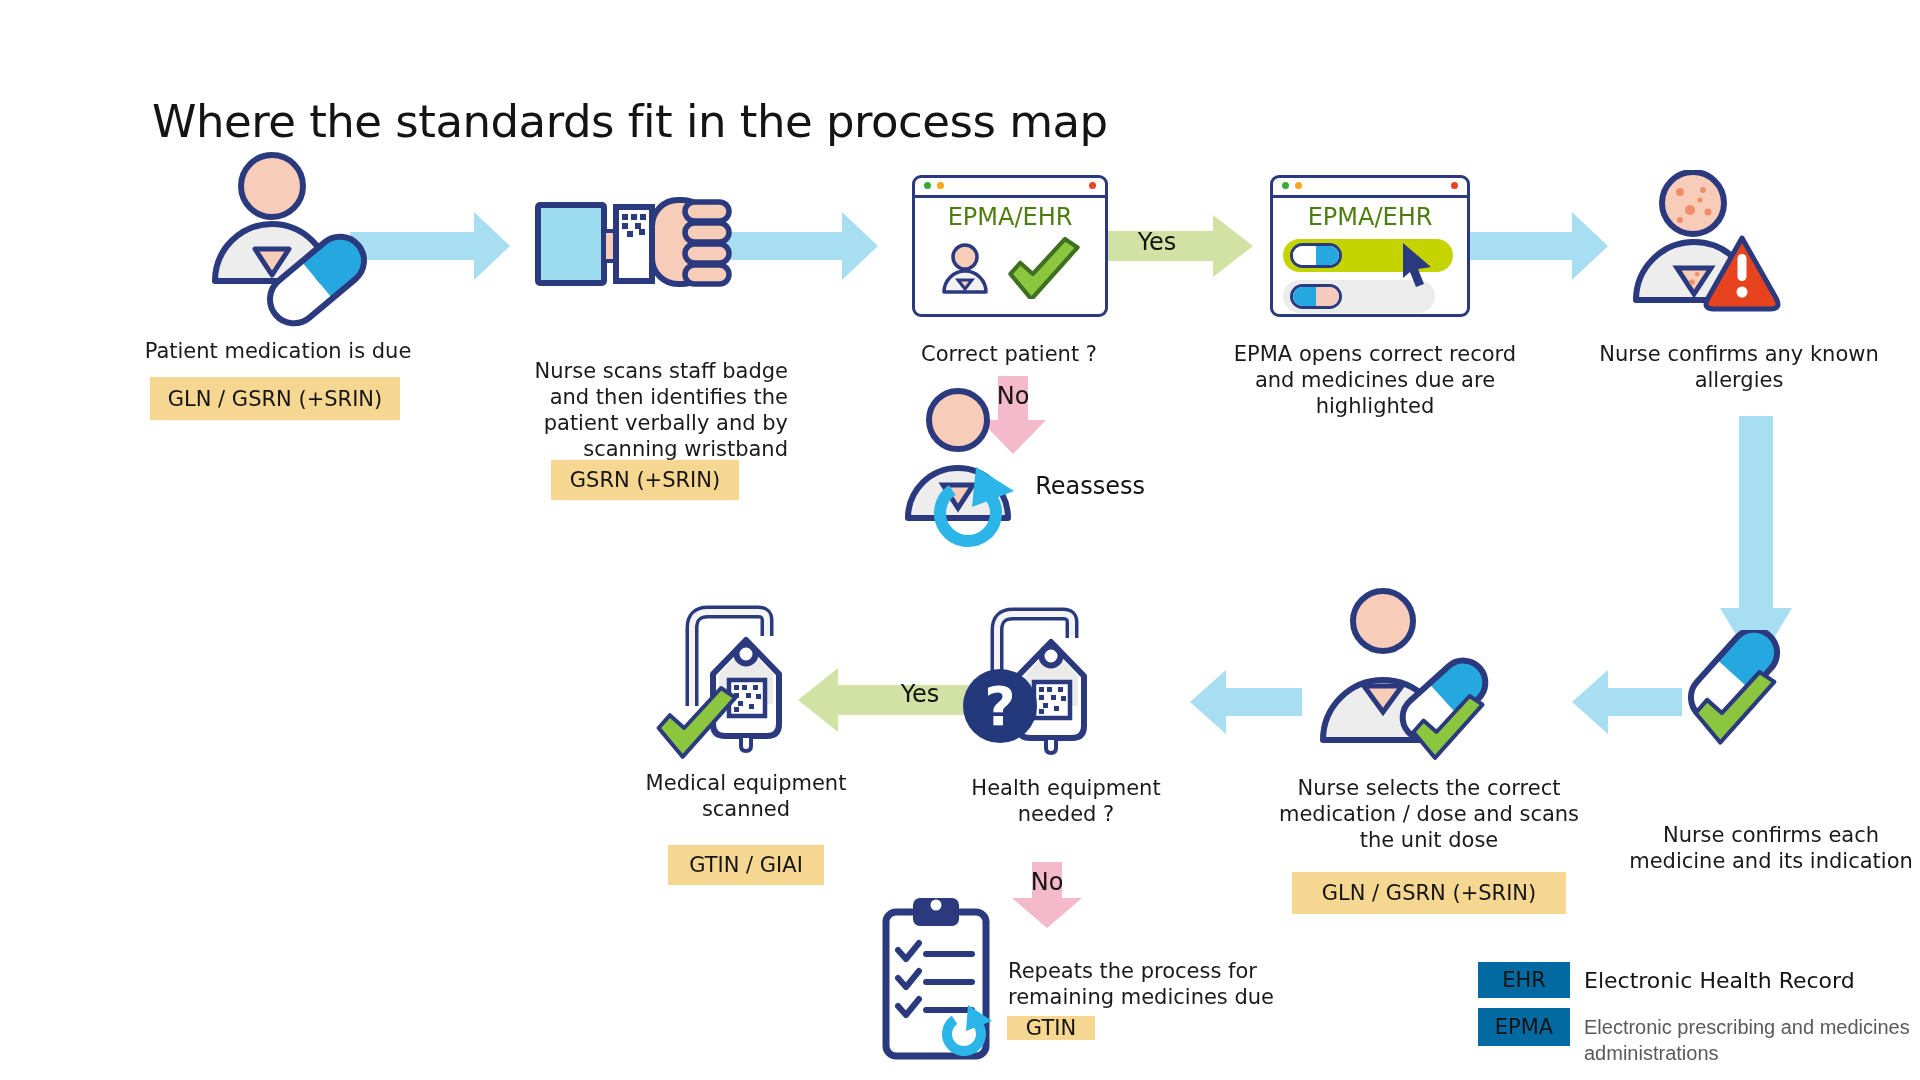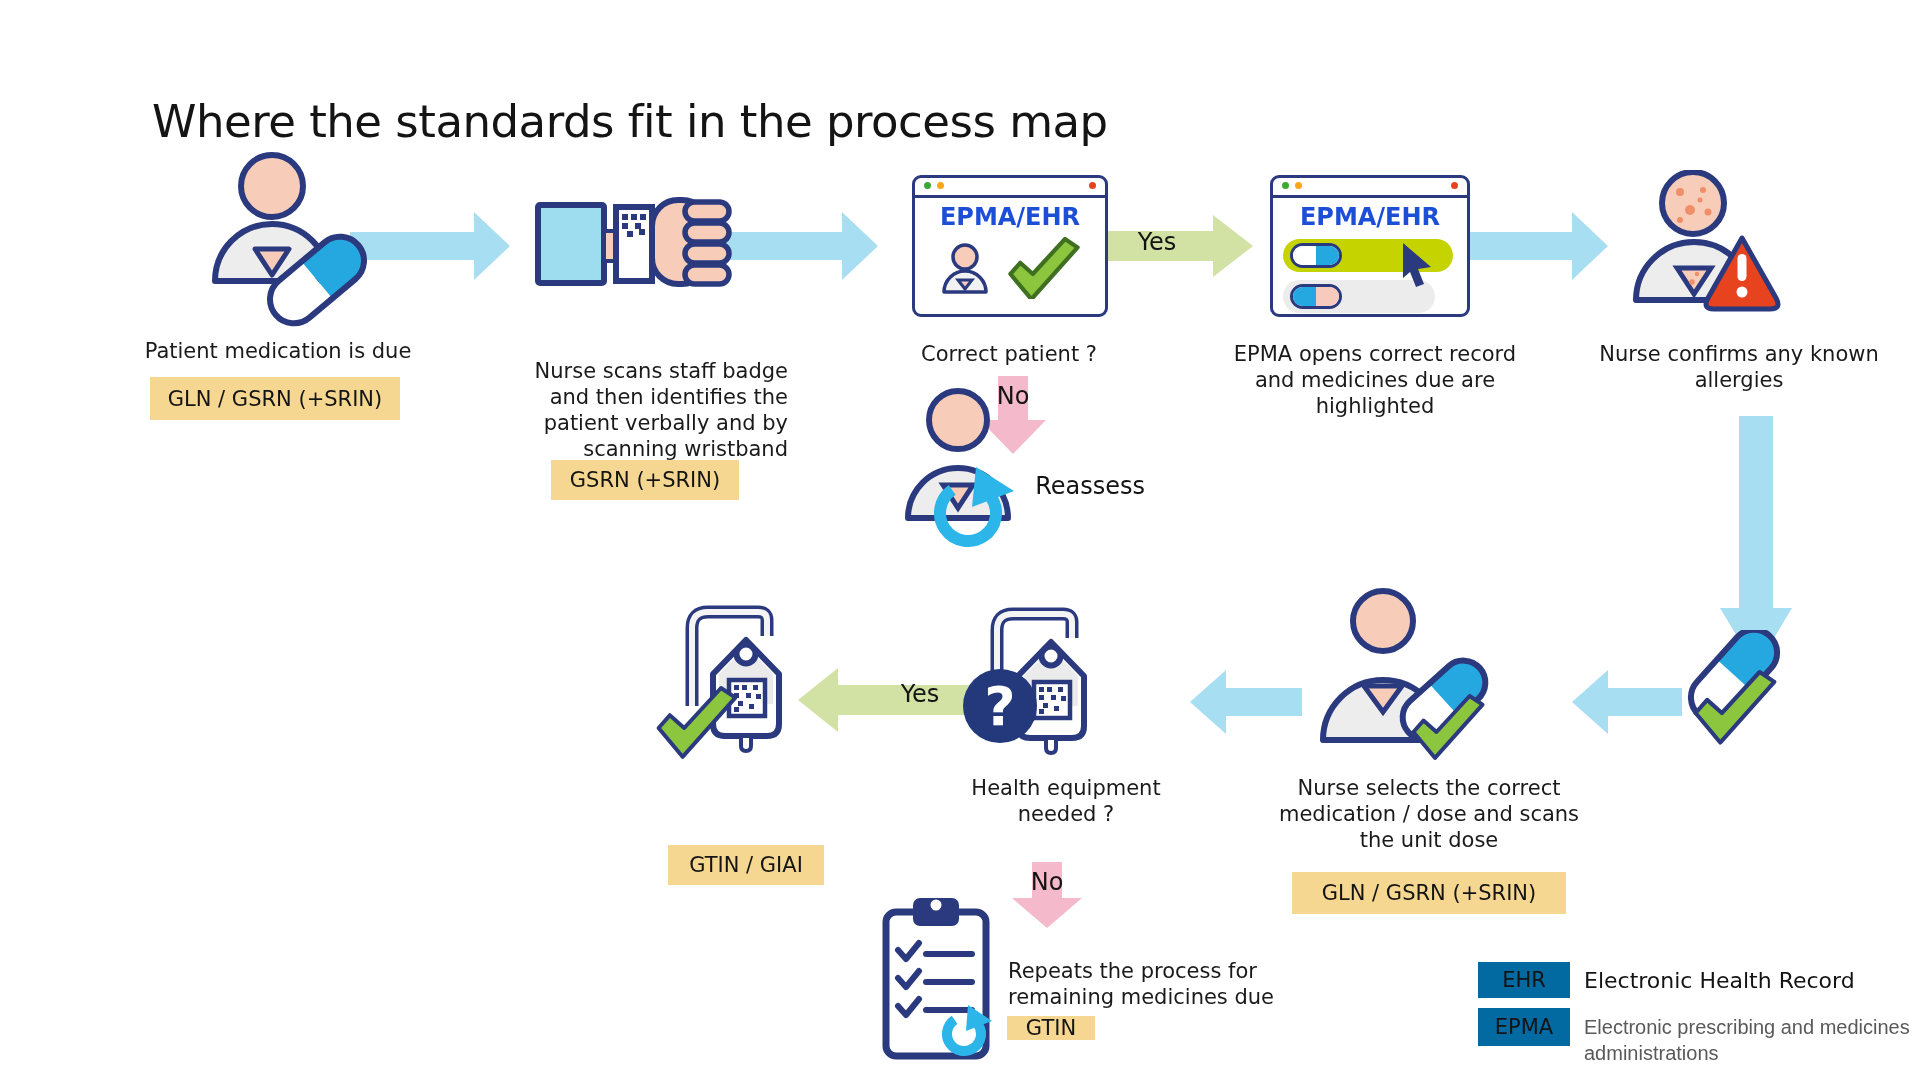--- a/index.html
+++ b/index.html
@@ -9,21 +9,21 @@
   .title{font-size:45px;font-weight:500;letter-spacing:-0.5px;color:#141414;}
   .caption{position:absolute;font-size:21px;line-height:1.24;text-align:center;color:#1a1a1a;z-index:4;}
   .badge{position:absolute;background:#f6d791;font-size:21px;display:flex;align-items:center;justify-content:center;
          color:#141414;z-index:4;}
   .flowlabel{position:absolute;font-size:24px;color:#141414;z-index:6;text-align:center;}
   .arrow{position:absolute;z-index:1;}
   .icon{position:absolute;z-index:3;}
   .window{position:absolute;z-index:3;background:#fff;border:3.5px solid #2b3a7e;border-radius:9px;box-sizing:border-box;}
   .titlebar{position:relative;height:17px;border-bottom:3.5px solid #2b3a7e;}
   .dot{position:absolute;width:7px;height:7px;border-radius:50%;top:4px;}
-  .wintitle{text-align:center;font-size:24px;font-weight:bold;margin-top:5px;color:#1d4ed8;}
+  .wintitle{text-align:center;font-size:24px;font-weight:normal;margin-top:5px;color:#4d7c0f;}
   .medrow{position:relative;height:33px;border-radius:17px;margin:8px 0 0 10px;display:flex;align-items:center;padding-left:7px;box-sizing:border-box;}
   .mini-pill{width:52px;height:25px;border:3.5px solid #2b3a7e;border-radius:13px;box-sizing:border-box;display:flex;overflow:hidden;background:#fff;}
   .mini-pill div{width:50%;height:100%;}
   .legend-badge{position:absolute;background:#0369a1;display:flex;align-items:center;justify-content:center;
                 font-size:21px;color:#141414;z-index:4;}
   .legend-text{position:absolute;font-size:22px;color:#141414;z-index:4;}
   .legend-text2{position:absolute;font-size:20px;line-height:1.3;color:#595959;z-index:4;
                 font-family:"Liberation Sans",sans-serif;}
 </style>
 </head>
@@ -196,20 +196,21 @@
   <svg class="icon" style="left:1672px;top:630px;" width="140" height="125" viewBox="0 0 140 125">
     <g transform="translate(62,45) rotate(-48)">
       <path d="M0,-23 H-29 A23,23 0 0 0 -29,23 H0 Z" fill="#ffffff"></path>
       <path d="M0,-23 H29 A23,23 0 0 1 29,23 H0 Z" fill="#25a8e0"></path>
       <rect x="-53" y="-23" width="106" height="46" rx="23" fill="none" stroke="#2b3a7e" stroke-width="6"></rect>
     </g>
     <g transform="translate(22,42) scale(0.82)">
         <use href="#chk" fill="#8cc63f" stroke="#2b3a7e" stroke-width="5" stroke-linejoin="round"></use>
       </g>
   </svg>
+  <div class="caption" style="left:1622px;top:822px;width:298px;">Nurse confirms each medicine and its indication</div>
 
   <svg class="icon" style="left:1320px;top:588px;" width="185" height="175" viewBox="0 0 185 175">
     <path d="M3,152 A60,60 0 0 1 123,152 Z" fill="#ededed" stroke="#2b3a7e" stroke-width="6" stroke-linejoin="round"></path>
     <path d="M44,98 L63,124 L82,98 Z" fill="#f7cdb9" stroke="#2b3a7e" stroke-width="5"></path>
     <circle cx="63" cy="33" r="30" fill="#f7cdb9" stroke="#2b3a7e" stroke-width="6"></circle>
     <g transform="translate(124,112) rotate(-42)">
       <path d="M0,-22 H-26 A22,22 0 0 0 -26,22 H0 Z" fill="#ffffff"></path>
       <path d="M0,-22 H26 A22,22 0 0 1 26,22 H0 Z" fill="#25a8e0"></path>
       <rect x="-48" y="-22" width="96" height="44" rx="22" fill="none" stroke="#2b3a7e" stroke-width="6"></rect>
     </g>
@@ -262,20 +263,21 @@
         <rect x="111" y="106" width="5" height="5"></rect>
       <rect x="93" y="113" width="5" height="5"></rect>
         <rect x="104" y="116" width="5" height="5"></rect>
         <rect x="89" y="119" width="5" height="5"></rect>
     </g>
     <path d="M96,148 h10 v10 q0,5 -5,5 q-5,0 -5,-5 Z" fill="#ffffff" stroke="#2b3a7e" stroke-width="4"></path>
     <g transform="translate(12,100) scale(0.80)">
         <use href="#chk" fill="#8cc63f" stroke="#2b3a7e" stroke-width="5" stroke-linejoin="round"></use>
       </g>
   </svg>
+  <div class="caption" style="left:631px;top:770px;width:230px;">Medical equipment scanned</div>
   <div class="badge" style="left:668px;top:845px;width:156px;height:40px;">GTIN / GIAI</div>
 
   <svg class="icon" style="left:880px;top:892px;" width="116" height="172" viewBox="0 0 116 172">
     <rect x="6" y="20" width="100" height="144" rx="10" fill="#ffffff" stroke="#2b3a7e" stroke-width="7"></rect>
     <rect x="33" y="6" width="46" height="28" rx="7" fill="#2b3a7e"></rect>
     <circle cx="56" cy="13" r="5.5" fill="#ffffff"></circle>
     <g stroke="#2b3a7e" stroke-width="6" fill="none" stroke-linecap="round" stroke-linejoin="round">
       <path d="M18,58 l8,9 l13,-16"></path>
         <line x1="46" y1="62" x2="92" y2="62"></line>
       <path d="M18,86 l8,9 l13,-16"></path>

